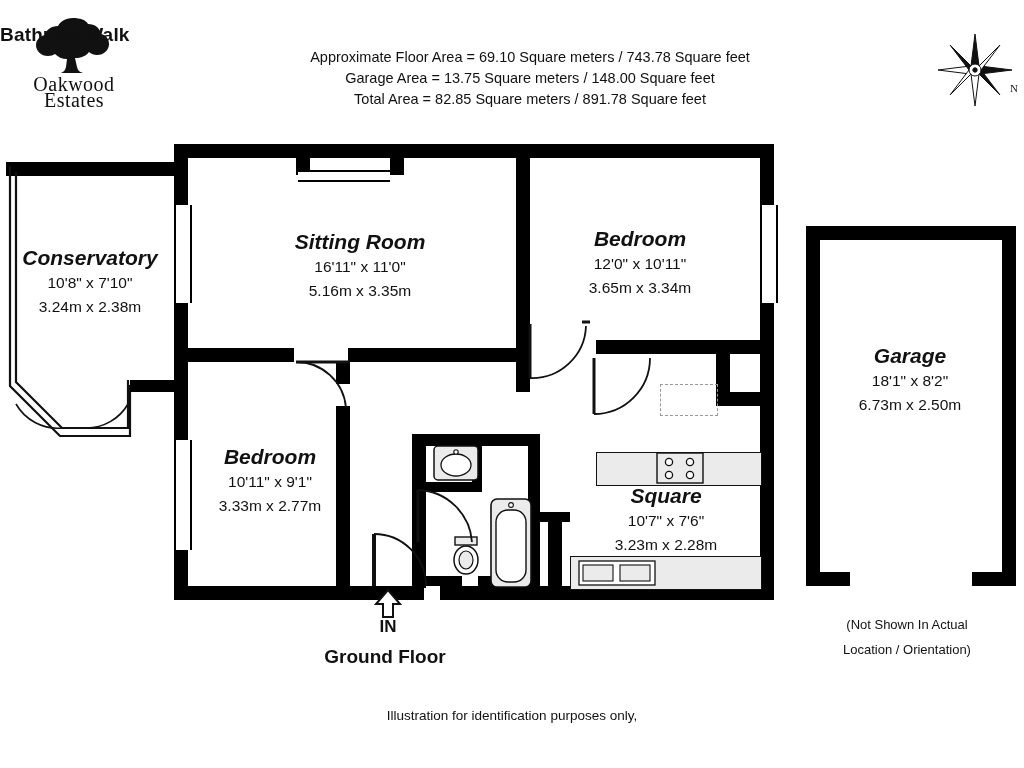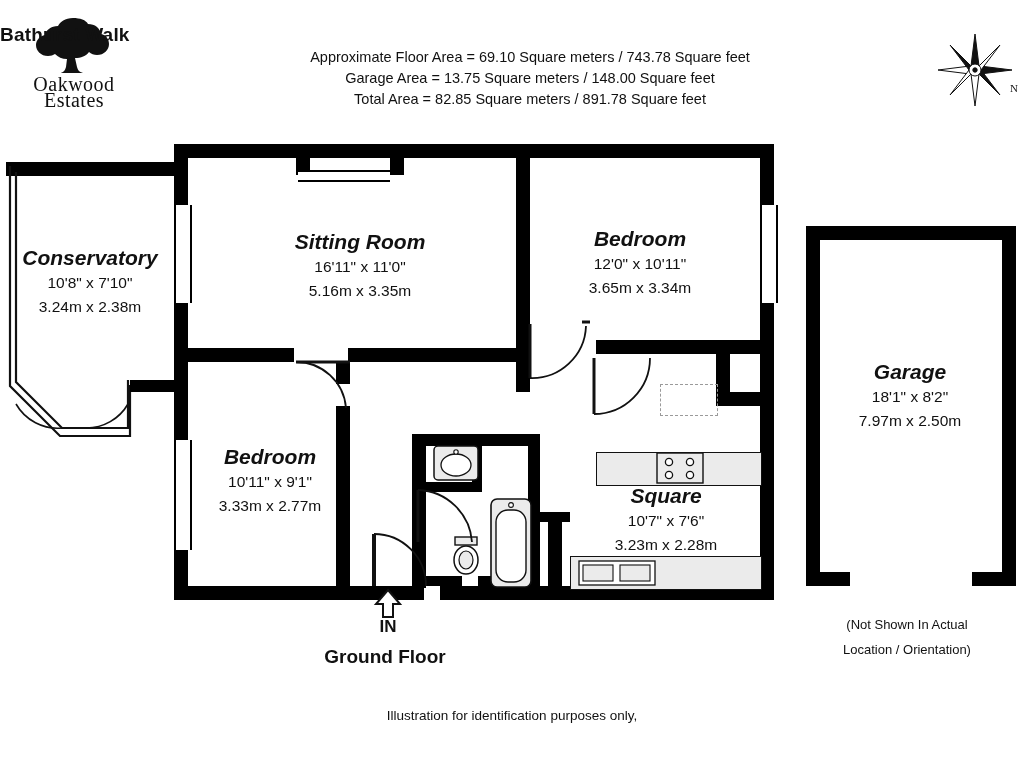--- a/index.html
+++ b/index.html
@@ -88,21 +88,21 @@
   }
   #garage-note {
     left: 790px; width: 234px; top: 612px;
     text-align: center; font-size: 13px; line-height: 25px;
   }
   #disclaimer {
     left: 0; width: 1024px; top: 706px;
     text-align: center; font-size: 13.5px; line-height: 20px; color: #111;
   }
   .garage-label {
-    left: 800px; width: 220px; top: 360px;
+    left: 800px; width: 220px; top: 344px;
     text-align: center; font-size: 15.5px; line-height: 24px;
   }
 </style>
 </head>
 <body>
 
 <div class="abs" id="logo">
   <svg class="tree" width="84" height="62" viewBox="0 0 84 62">
     <path fill="#111" d="M41 4c-8 0-13 4-15 8-7 0-12 4-13 9-5 1-9 5-9 10 0 6 5 11 12 11 3 0 5-1 7-2 3 3 7 5 12 5l-1 8c-1 4-3 5-5 6h22c-3-1-5-2-6-6l-2-9c6 0 11-2 14-6 2 2 5 3 8 3 7 0 12-5 12-11 0-5-3-9-8-10-1-6-6-10-13-10-2-4-8-6-15-6z"></path>
   </svg>
@@ -281,21 +281,21 @@
 
 <div class="abs wall" style="left:806px; top:226px; width:210px; height:14px;"></div>
 <div class="abs wall" style="left:806px; top:226px; width:14px; height:360px;"></div>
 <div class="abs wall" style="left:1002px; top:226px; width:14px; height:360px;"></div>
 <div class="abs wall" style="left:806px; top:572px; width:44px; height:14px;"></div>
 <div class="abs wall" style="left:972px; top:572px; width:44px; height:14px;"></div>
 
 <div class="abs label garage-label">
   <span class="rname">Garage</span>
   <span>18'1" x 8'2"</span><br>
-  <span>7.97m x 2.50m</span>
+  <span>6.73m x 2.50m</span>
 </div>
 
 <div class="abs" id="garage-note">
   <div>(Not Shown In Actual</div>
   <div>Location / Orientation)</div>
 </div>
 
 <svg class="abs" style="left:372px; top:588px;" width="32" height="30" viewBox="0 0 32 30">
   <path d="M16 2 L28 16 L21 16 L21 29 L11 29 L11 16 L4 16 Z" fill="#fff" stroke="#111" stroke-width="2"></path>
 </svg>

